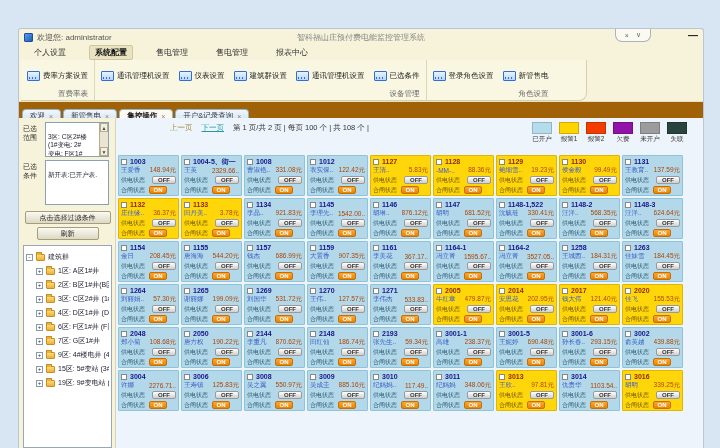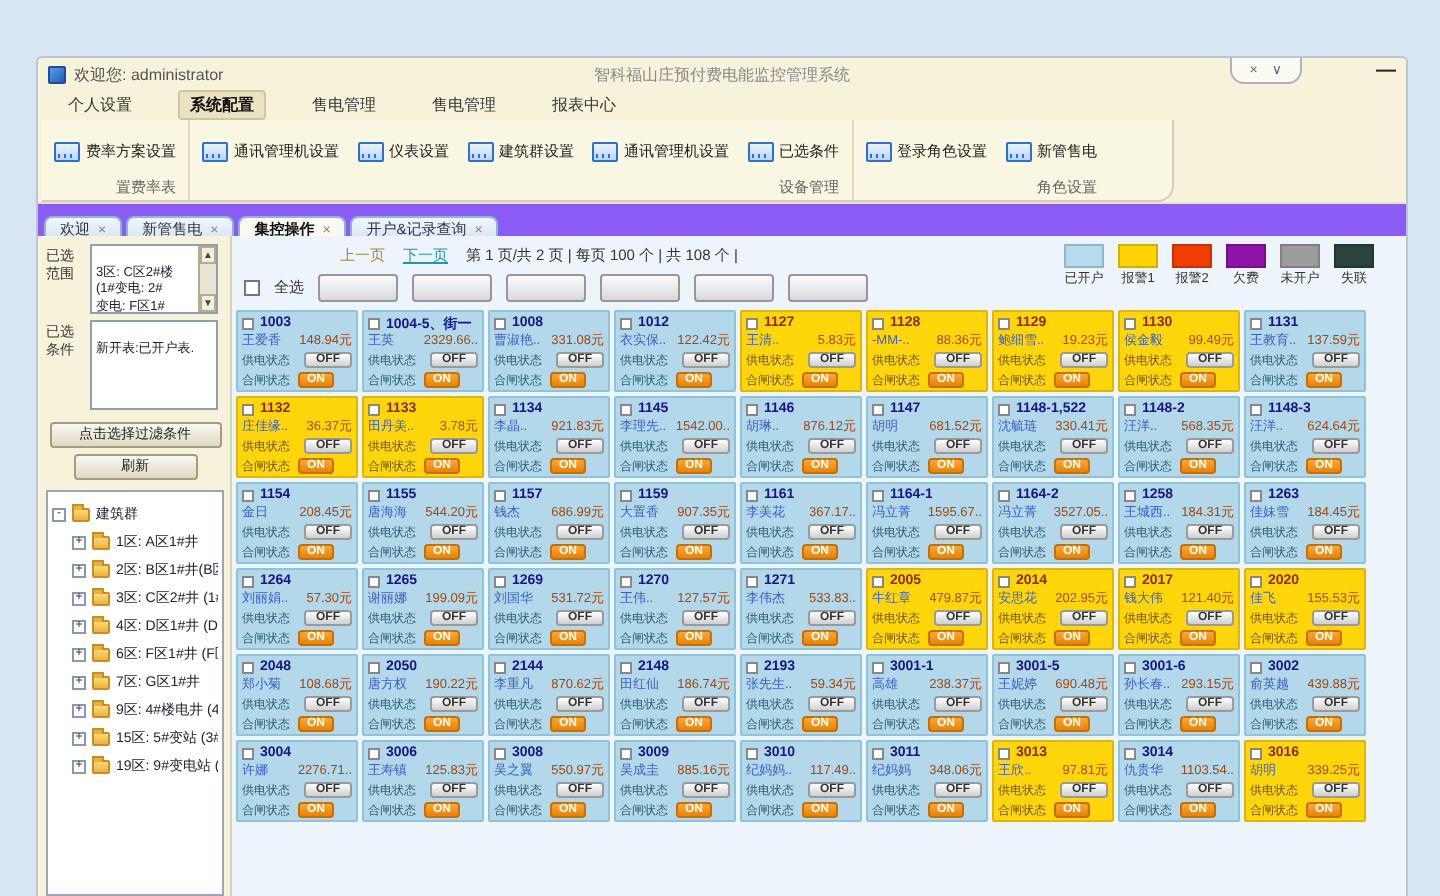--- a/index.html
+++ b/index.html
@@ -21,21 +21,21 @@
   .ribbon{height:41px;margin-left:2px;width:566px;background:#f9f6e2;border:1px solid #d5cfae;border-top:none;border-left:none;border-radius:0 0 8px 0;display:flex;flex:none}
   .ribbon-group{display:flex;flex-direction:column;border-right:1px solid #ddd8b8;padding:3px 6px 0}
   .ribbon-group:last-child{border-right:none}
   .rg-buttons{display:flex;flex:1;gap:9px;}
   .ribbon-btn{display:flex;align-items:center;gap:3px;font-size:7.5px;color:#222;white-space:nowrap}
   .monitor-icon{width:13px;height:10px;border:1px solid #2e6fd6;background:linear-gradient(#eaf3ff,#b7d6ff);border-radius:1px;position:relative;flex:none}
   .monitor-icon::after{content:"";position:absolute;left:1px;right:1px;bottom:1px;height:2px;background:repeating-linear-gradient(90deg,#2e6fd6 0 1px,transparent 1px 3px)}
   .rg-label{text-align:right;font-size:7.5px;color:#666;height:12px;line-height:12px}
   
   .content{flex:1;background:#fff;display:flex;flex-direction:column;min-height:0;border-top:1px solid #e7e2c4}
-  .tabstrip{height:16px;padding:2px 0 0 3px;flex:none;background:#8b5cf6}
+  .tabstrip{height:16px;padding:2px 0 0 3px;flex:none;background:#a16207}
   .doc-tab{display:inline-flex;align-items:center;gap:4px;font-size:7.5px;color:#334;padding:0 7px;border:1px solid #8fb6d0;border-bottom:none;border-radius:4px 4px 0 0;background:linear-gradient(#f0f7fc,#cfe2f0);margin-right:2px;height:14px}
   .doc-tab.active{background:#fbfaf1;font-weight:bold;color:#111}
   .tab-close{color:#977;font-size:7px;font-weight:normal}
   .body{display:flex;flex:1;min-height:0}
   
   .sidebar{width:97px;background:#f6f3da;padding:4px 3px 0 4px;border-right:1px solid #d8d4b8;display:flex;flex-direction:column;flex:none}
   .side-row{display:flex;gap:3px;margin-bottom:3px}
   .side-label{width:19px;font-size:7px;color:#333;padding-top:2px;line-height:9px}
   .listbox{width:64px;background:#fff;border:1px solid #8aa0b4;font-size:6.5px;color:#223;padding:1px 10px 1px 2px;position:relative;line-height:8.5px;overflow:hidden;white-space:pre-line}
   .rangebox{height:35px}
@@ -249,32 +249,20 @@
           </div>
       </div>
 
       <div class="main">
         <div class="main-header">
           <div class="pag-row">
             <span class="prev">上一页</span>
             <span class="next">下一页</span>
             <span>第 1 页/共 2 页 | 每页 100 个 | 共 108 个 |</span>
           </div>
-          <div class="actions-row">
-            <span class="chk"></span>
-            <span class="sel-label">全选</span>
-            <span id="action-buttons" style="display:flex;gap:7px">
-                <span class="act-btn"></span>
-                <span class="act-btn"></span>
-                <span class="act-btn"></span>
-                <span class="act-btn"></span>
-                <span class="act-btn"></span>
-                <span class="act-btn"></span>
-              </span>
-          </div>
           <div class="legend" id="legend">
               <span class="legend-item">
     <span class="legend-swatch" style="background: rgb(180, 220, 236);"></span>
     <span class="legend-label">已开户</span>
   </span>
               <span class="legend-item">
     <span class="legend-swatch" style="background: rgb(255, 212, 0);"></span>
     <span class="legend-label">报警1</span>
   </span>
               <span class="legend-item">

